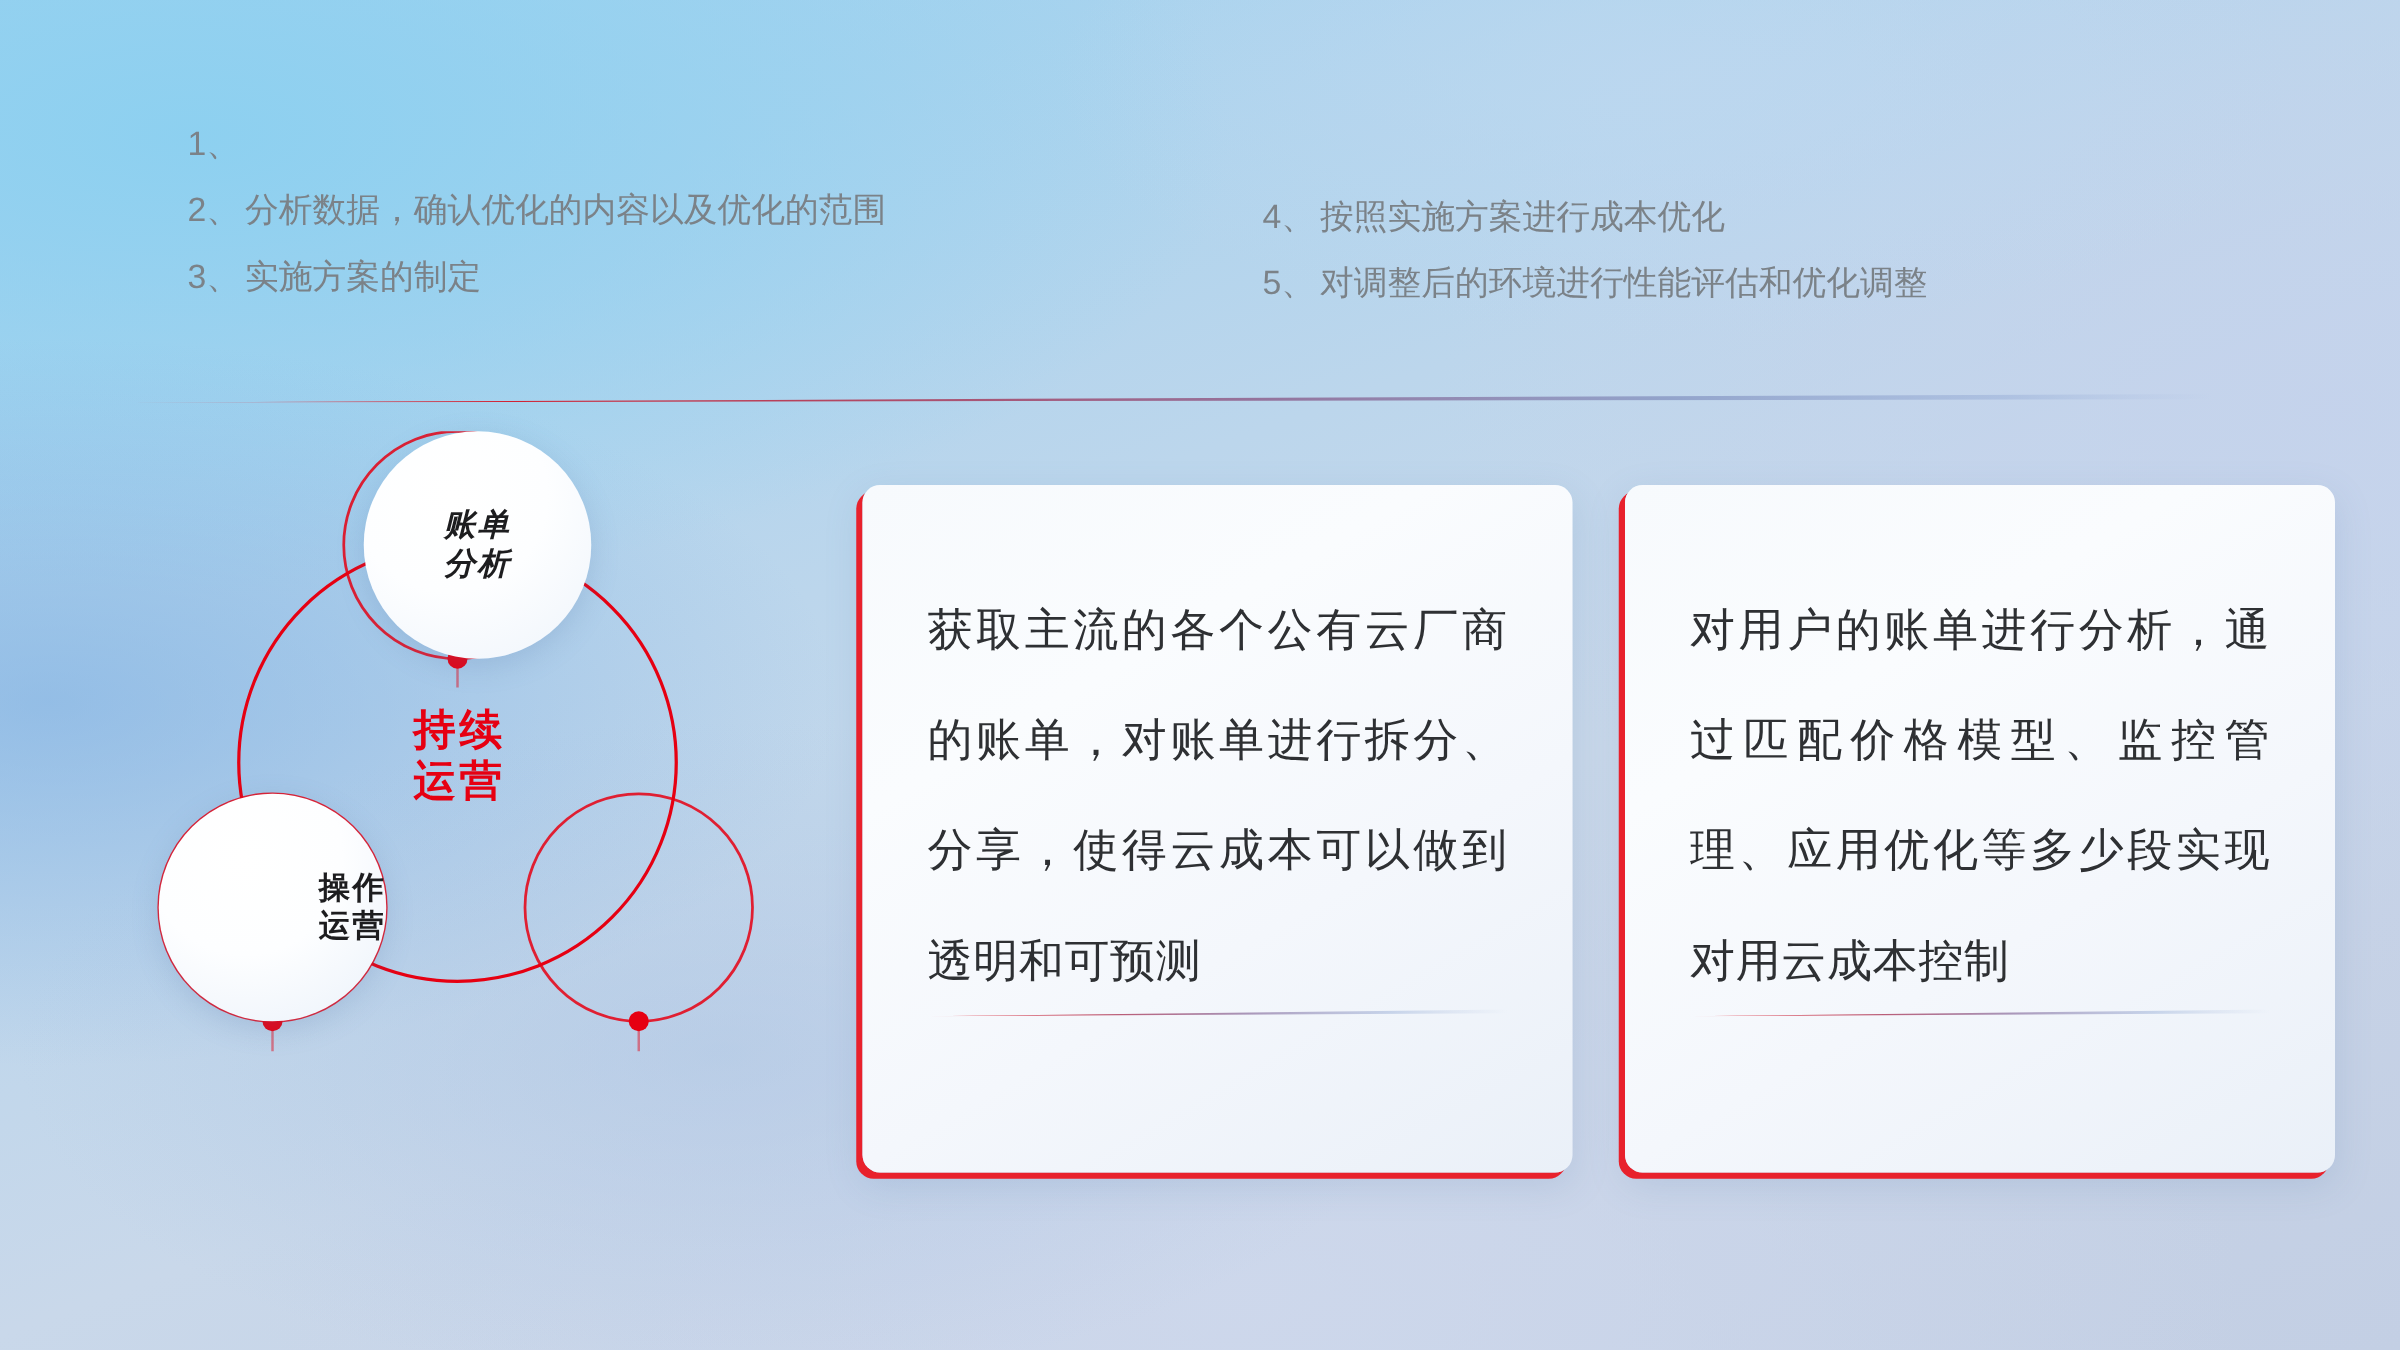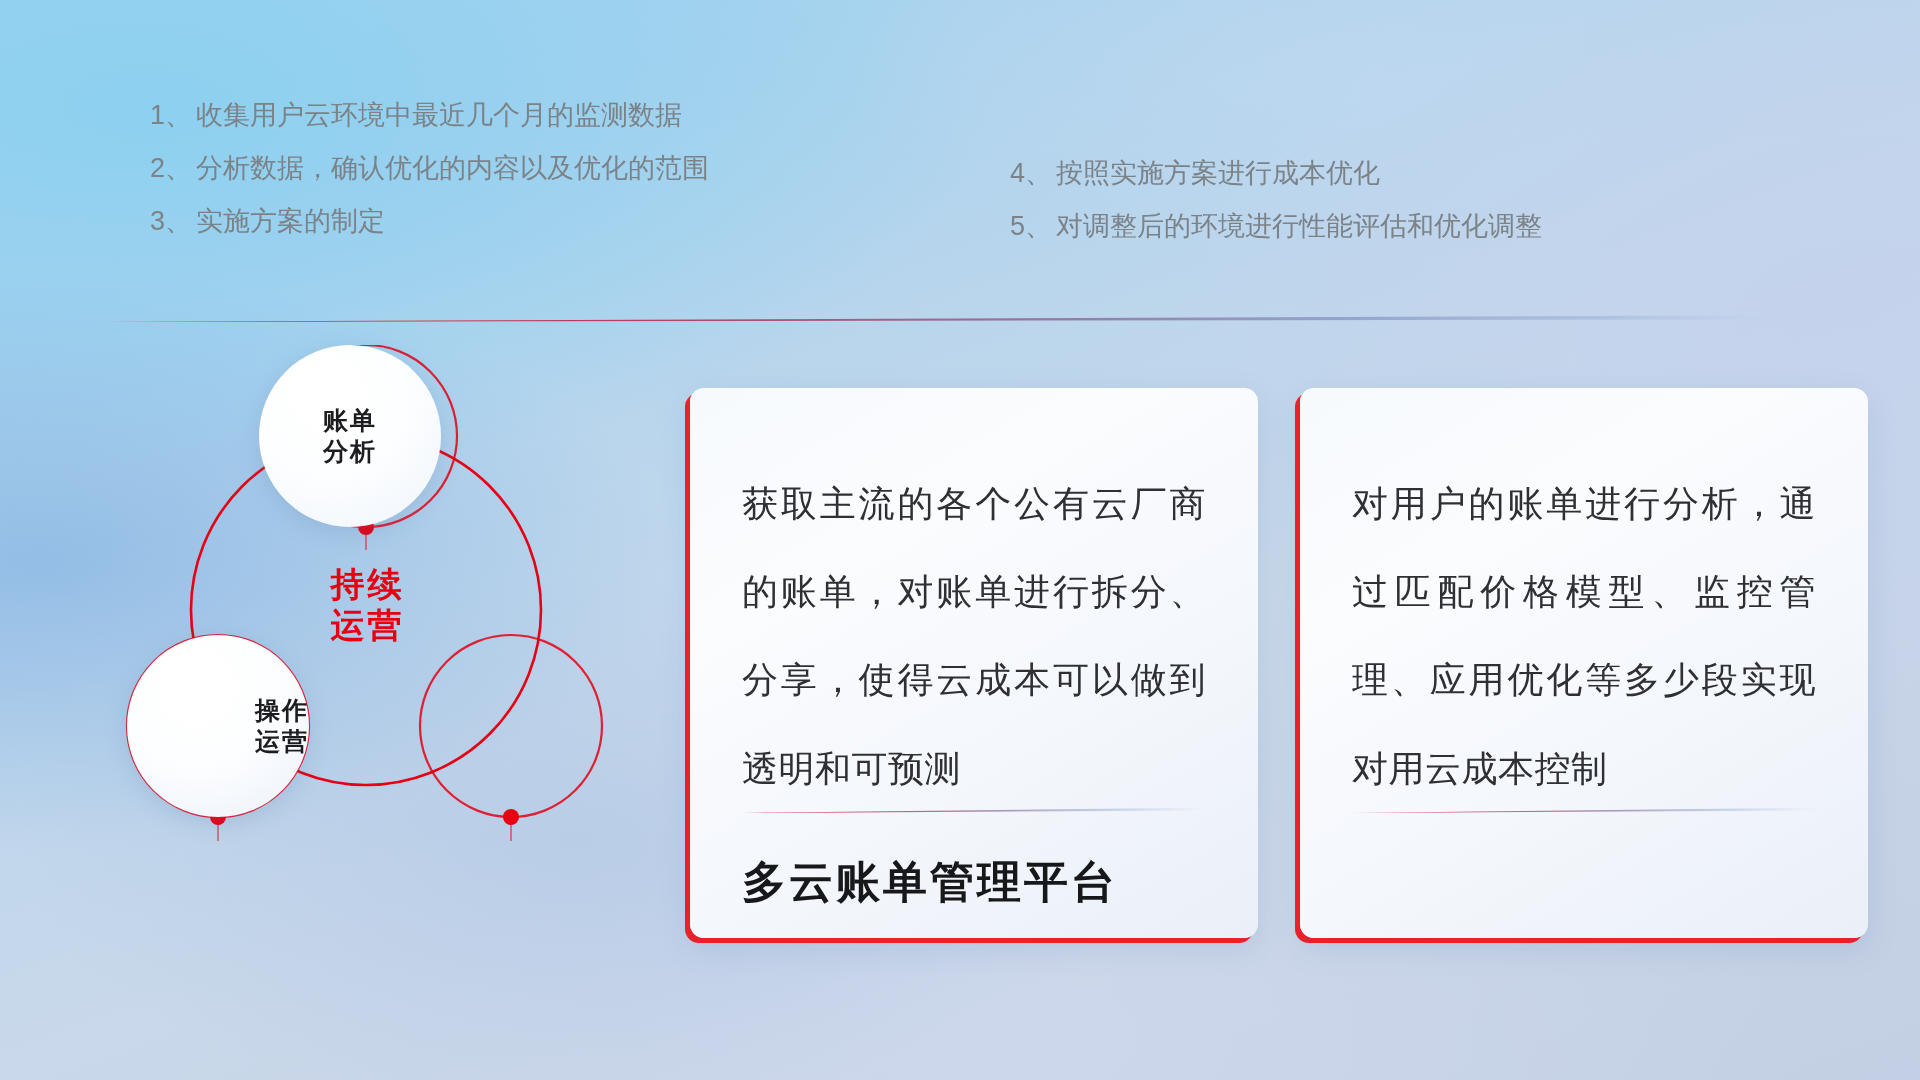--- a/index.html
+++ b/index.html
@@ -50,22 +50,23 @@
 
   .node{
     position:absolute;border-radius:50%;
     display:flex;flex-direction:column;align-items:center;justify-content:center;
     color:#1d1d1f;font-size:25px;font-weight:700;line-height:1.25;
     letter-spacing:2px;
     box-shadow:0 6px 22px rgba(90,125,170,.22);
   }
   .node span{display:block;}
   #node-top{
-    left:164px;top:0px;width:182px;height:182px;
+    left:196px;top:0px;width:182px;height:182px;
     background:radial-gradient(circle at 38% 28%, #ffffff 0%, #fdfeff 45%, #eef4fb 100%);
+    font-style:italic;
   }
   #node-bl{
     left:32px;top:290px;width:182px;height:182px;
     background:radial-gradient(circle at 38% 28%, #ffffff 0%, #fdfeff 45%, #eaf1fa 100%);
     align-items:flex-end;
   }
   #node-br{
     left:325px;top:290px;width:182px;height:182px;
     background:radial-gradient(circle at 38% 28%, #ffffff 0%, #fdfeff 45%, #eaf1fa 100%);
   }
@@ -111,21 +112,20 @@
   <div class="bgl bg-b"></div>
   <div class="bgl bg-c"></div>
   <div class="bgl bg-d"></div>
   <div class="bgl bg-e"></div>
   <div class="bgl bg-f"></div>
 </div>
 
 <div class="steps" id="steps-left">
   <div class="row">
     <span class="num">1、</span>
-    <span class="txt">收集用户云环境中最近几个月的监测数据</span>
   </div>
   <div class="row">
     <span class="num">2、</span>
     <span class="txt">分析数据，确认优化的内容以及优化的范围</span>
   </div>
   <div class="row">
     <span class="num">3、</span>
     <span class="txt">实施方案的制定</span>
   </div>
 </div>
@@ -199,21 +199,20 @@
       <linearGradient id="ruleGradA" x1="0" y1="0" x2="1" y2="0">
         <stop offset="0" stop-color="#e8101c" stop-opacity="1"></stop>
         <stop offset="0.28" stop-color="#b93a54" stop-opacity=".9"></stop>
         <stop offset="0.55" stop-color="#8a6d9c" stop-opacity=".7"></stop>
         <stop offset="0.80" stop-color="#93aad4" stop-opacity=".45"></stop>
         <stop offset="1" stop-color="#a8bcdd" stop-opacity="0"></stop>
       </linearGradient>
     </defs>
     <path d="M0,7 L464,1.6 L464,4.6 L0,7 Z" fill="url(#ruleGradA)"></path>
   </svg>
-  <div class="card-title">多云账单管理平台</div>
 </div>
 
 <div class="card" id="card-right">
   <div class="card-inner">
     <div class="card-body">对用户的账单进行分析，通过匹配价格模型、监控管理、应用优化等多少段实现对用云成本控制</div>
   </div>
   <svg class="card-rule" viewBox="0 0 464 7" preserveAspectRatio="none">
     <defs>
       <linearGradient id="ruleGradB" x1="0" y1="0" x2="1" y2="0">
         <stop offset="0" stop-color="#e8101c" stop-opacity="1"></stop>

